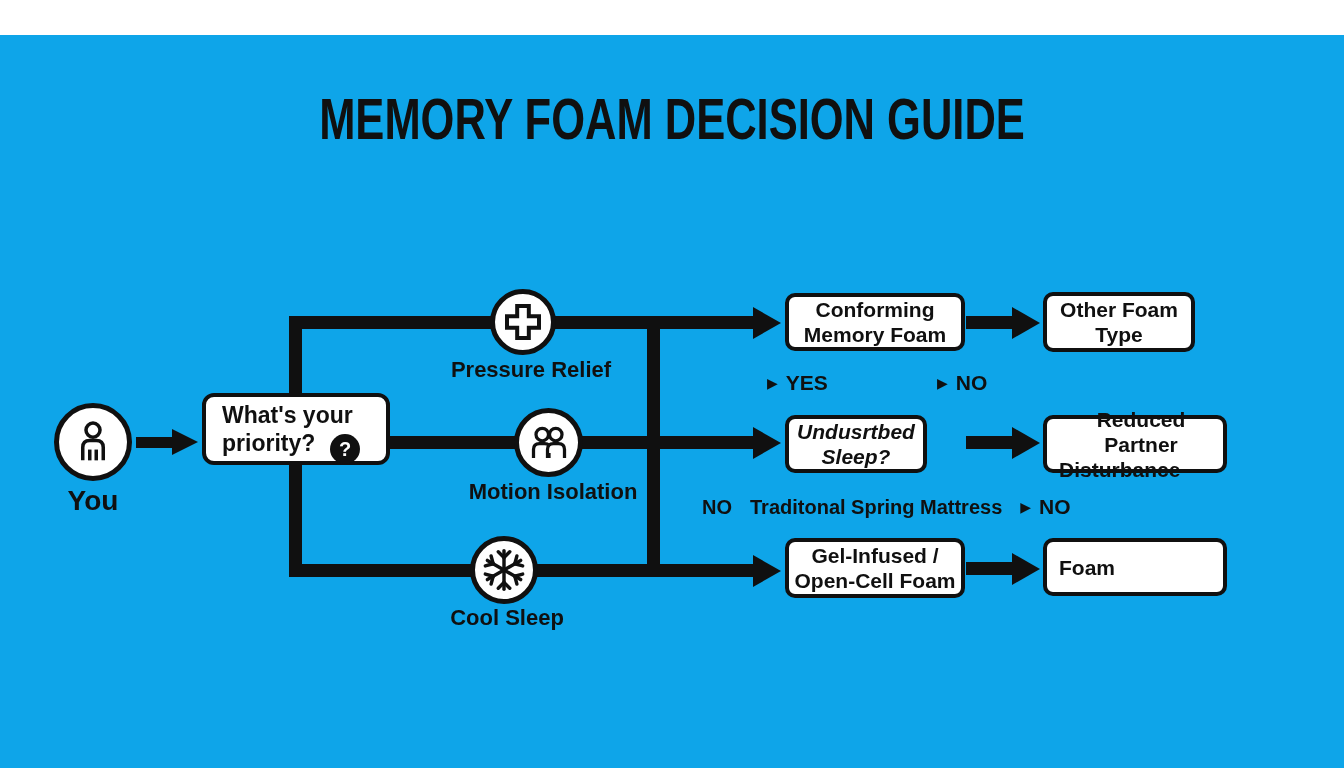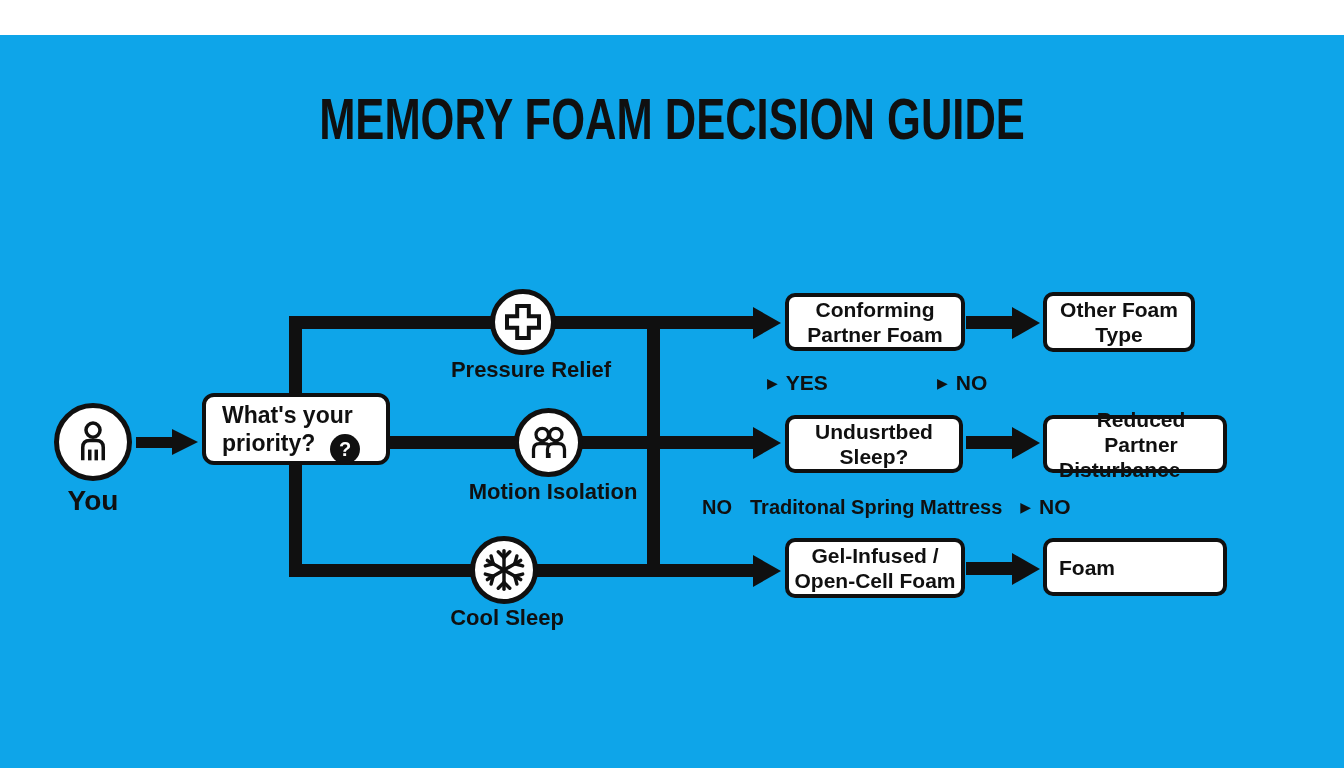--- a/index.html
+++ b/index.html
@@ -149,36 +149,36 @@
             <line x1="0" y1="-13" x2="-6" y2="-19"></line>
             <line x1="0" y1="-13" x2="6" y2="-19"></line>
           </g>
       </svg>
     </span>
   </div>
   <div class="caption" style="left:405px; top:570px; width:204px;">Cool Sleep</div>
 
   <div class="box center" style="left:785px; top:258px; width:180px; height:58px;">
     <span>Conforming</span>
-    <span>Partner Foam</span>
+    <span>Memory Foam</span>
   </div>
   <div class="box center" style="left:1043px; top:257px; width:152px; height:60px;">
     <span>Other Foam Type</span>
   </div>
 
   <div class="marker" style="left:767px; top:336px;">
     <span class="tri">▶</span>
     <span>YES</span>
   </div>
   <div class="marker" style="left:937px; top:336px;">
     <span class="tri">▶</span>
     <span>NO</span>
   </div>
 
-  <div class="box center" style="left:785px; top:380px; width:178px; height:58px;">
+  <div class="box center" style="left:785px; top:380px; width:142px; height:58px;font-style:italic;">
     <span>Undusrtbed</span>
     <span>Sleep?</span>
   </div>
   <div class="box leftal" style="left:1043px; top:380px; width:184px; height:58px;">
     <span>Reduced Partner</span>
     <span>Disturbance</span>
   </div>
 
   <div class="springrow" style="left:702px; top:460px;">
     <span>NO</span>

